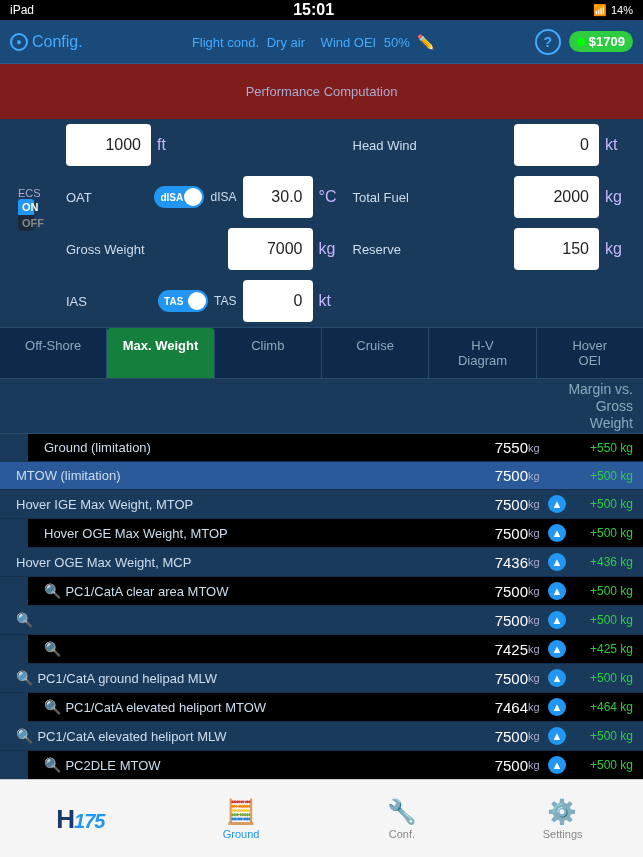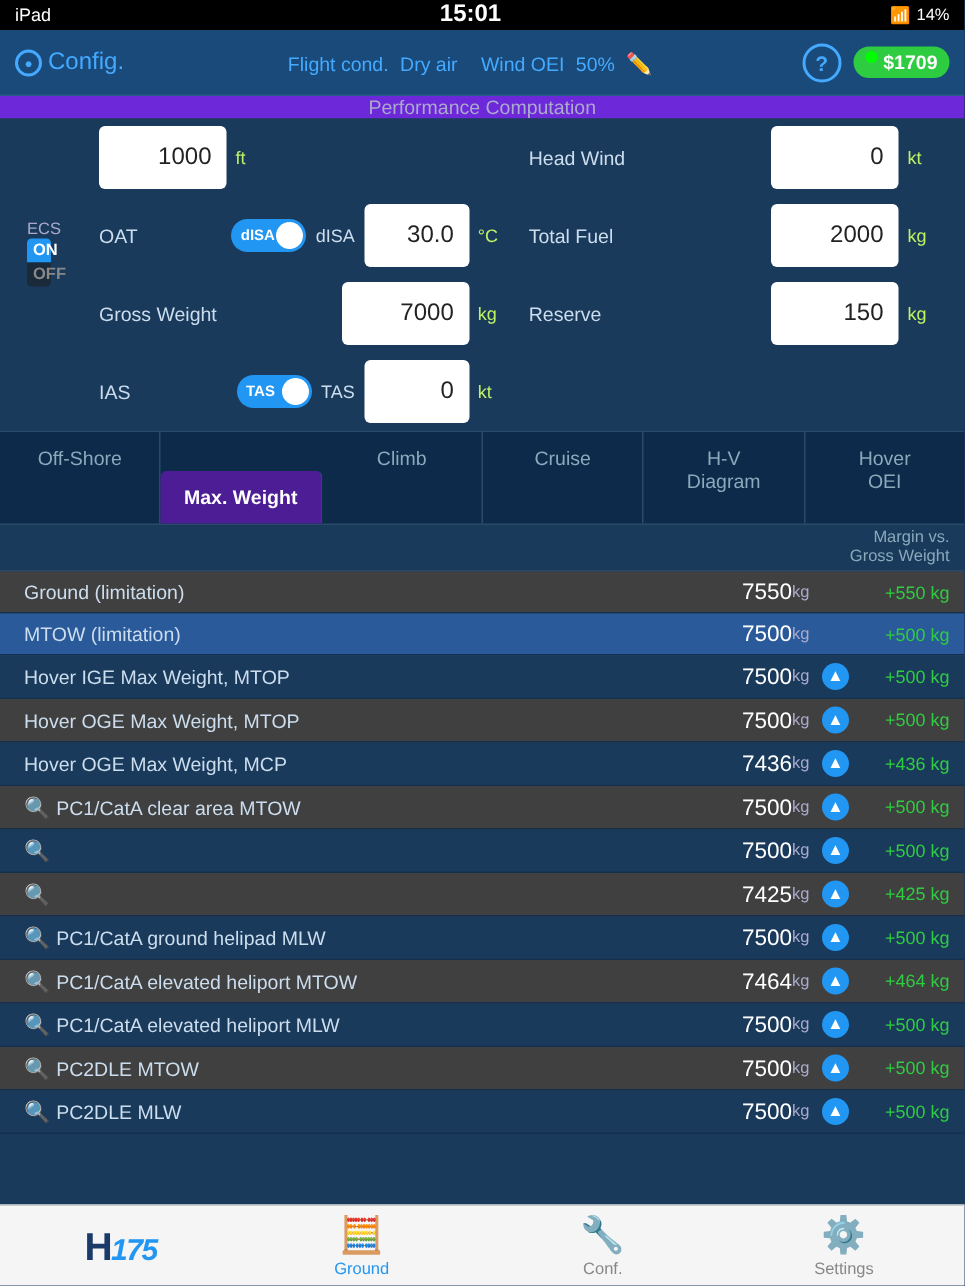--- a/index.html
+++ b/index.html
@@ -69,33 +69,33 @@
       cursor: pointer;
       margin-left: 8px;
     }
     .price-btn {
       background: #2ecc40;
       color: #fff;
       border-radius: 12px;
       padding: 3px 8px;
       font-size: 13px;
       font-weight: bold;
-      display: flex; gap: 4px;
+      display: flex; align-items: center; gap: 4px;
       margin-left: 8px;
       cursor: pointer;
     }
     .price-dot { width: 8px; height: 8px; background: #0f0; border-radius: 50%; }
 
     
     .perf-title {
-      background: #6d28d9;
+      background: #7f1d1d;
       text-align: center;
       font-size: 13px;
       color: #aac;
-      padding: 0 0;
+      padding: 20px 0;
     }
     .toggle-switch {
       display: inline-flex;
       align-items: center;
       background: #2196f3;
       border-radius: 12px;
       padding: 2px;
       cursor: pointer;
       position: relative;
       width: 50px; height: 22px;
@@ -157,35 +157,34 @@
       flex: 1;
       text-align: center;
       padding: 10px 4px;
       font-size: 13px;
       color: #8ab;
       cursor: pointer;
       border-right: 1px solid #2a4a6a;
     }
     .tab:last-child { border-right: none; }
     .tab.active {
-      background: #4c1d95;
+      background: #15803d;
       color: #fff;
       font-weight: 600;
       border-radius: 4px 4px 0 0;
-      margin-top: 26px;
     }
 
     .data-row {
       display: flex;
       align-items: center;
       padding: 5px 10px 5px 16px;
       border-bottom: 1px solid #14304e;
     }
     .data-row.highlight { background: #2a5a9a; }
-    .data-row.dark { background: #404040; }
+    .data-row.dark { background: #000000; margin-left: 28px; }
     .row-label {
       flex: 1;
       font-size: 13px;
       color: #cde;
       display: flex;
       align-items: center;
       gap: 4px;
     }
     .zoom-icon { color: #4af; font-size: 14px; }
     .row-value {
@@ -220,21 +219,21 @@
       color: #2ecc40;
       font-weight: 500;
     }
 
     
     .bottom-nav {
       position: absolute;
       bottom: 0;
       left: 0;
       right: 0;
-      height: 54px;
+      height: 78px;
       background: #f5f5f5;
       display: flex;
       border-top: 1px solid #ccc;
     }
     .bottom-nav-item {
       flex: 1;
       display: flex;
       flex-direction: column;
       align-items: center;
       justify-content: center;
@@ -273,22 +272,22 @@
       background: #fff;
       color: #222;
       border-radius: 4px;
       padding: 12px 10px;
       font-size: 16px;
       font-weight: 500;
       min-width: 85px;
       text-align: right;
     }
     .unit-text {
-      color: #bef264;
-      font-size: 12px;
+      color: #c4b5fd;
+      font-size: 16px;
       min-width: 22px;
     }
   </style>
 </head>
 <body>
 
 <div class="status-bar">
   <span>iPad</span>
   <span class="status-bar-center">15:01</span>
   <span class="status-bar-right">
@@ -389,21 +388,21 @@
     <div class="tab">Climb</div>
     <div class="tab">Cruise</div>
     <div class="tab">H-V<br>Diagram</div>
     <div class="tab">Hover<br>OEI</div>
   </div>
 
 <div style="background:#1a3a5c; display:flex; align-items:flex-end; padding: 2px 10px 2px 16px; border-bottom:1px solid #2a4a6a;">
   <div style="flex:1;"></div>
   <div style="width:90px; text-align:right; font-size:11px; color:#8ab; padding-right:4px;"></div>
   <div style="width:22px;"></div>
-  <div style="width:75px; text-align:right; font-size:11px; color:#8ab; line-height:1.2;">Margin vs. Gross Weight</div>
+  <div style="width:75px; text-align:right; font-size:14px; color:#8ab; line-height:1.2;">Margin vs. Gross Weight</div>
 </div>
 
 <div id="table-body">
     <div class="data-row dark">
     <div class="row-label">
 
       <span>Ground (limitation)</span>
     </div>
     <div class="row-value">7550</div>
     <span class="row-unit">kg</span>

